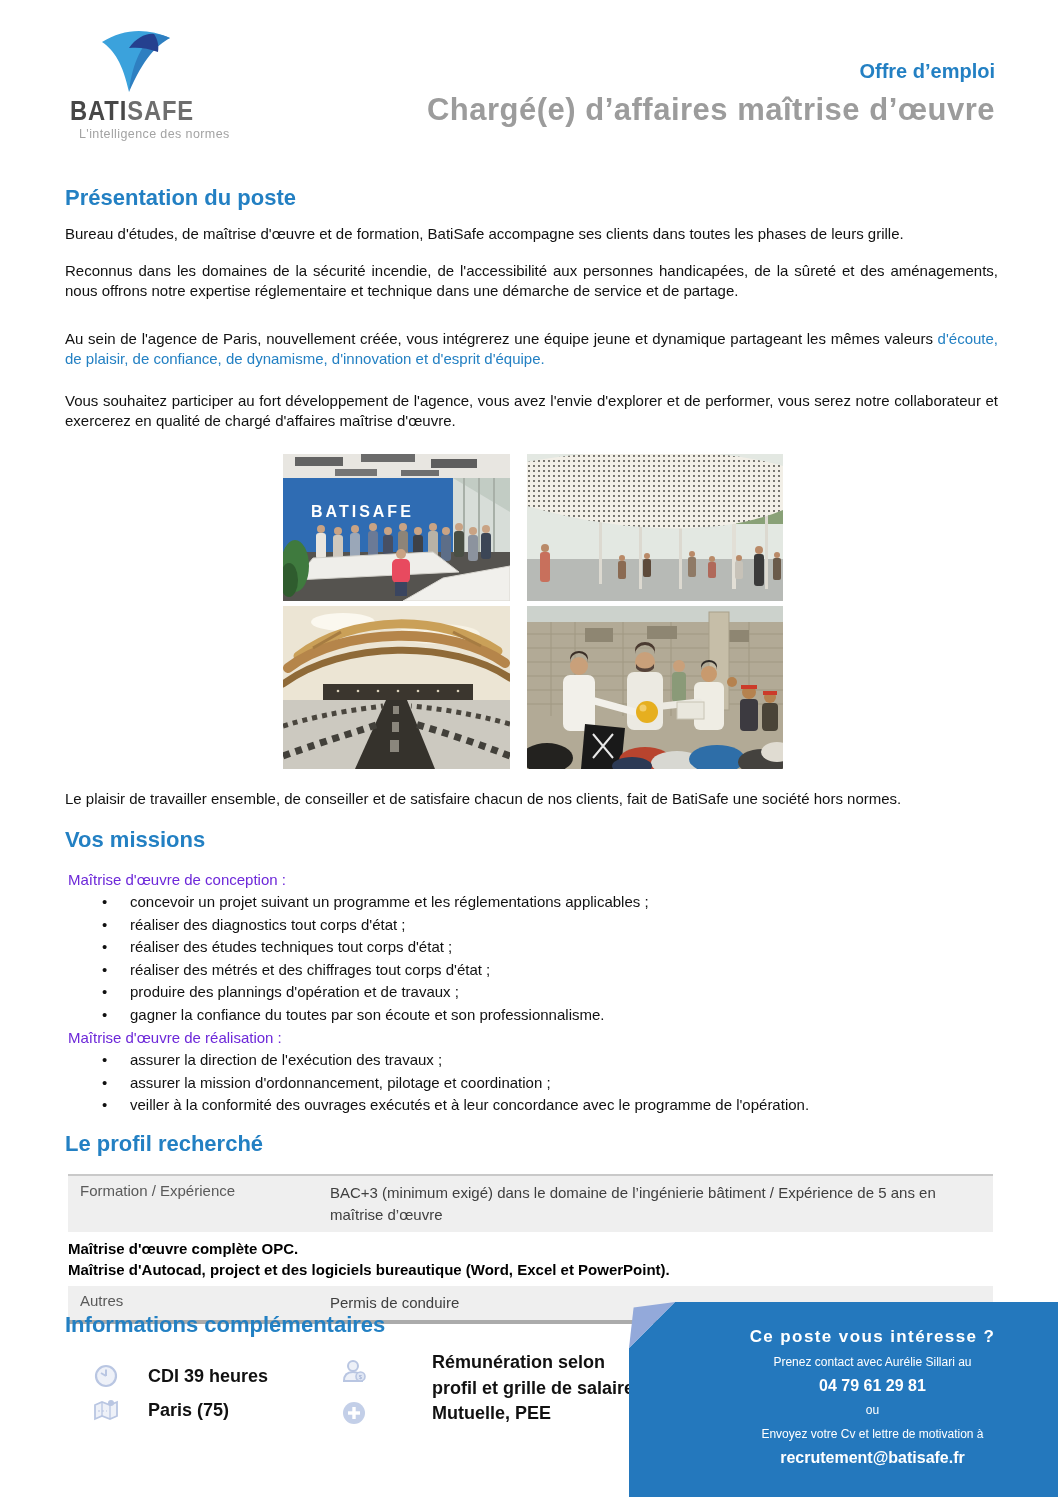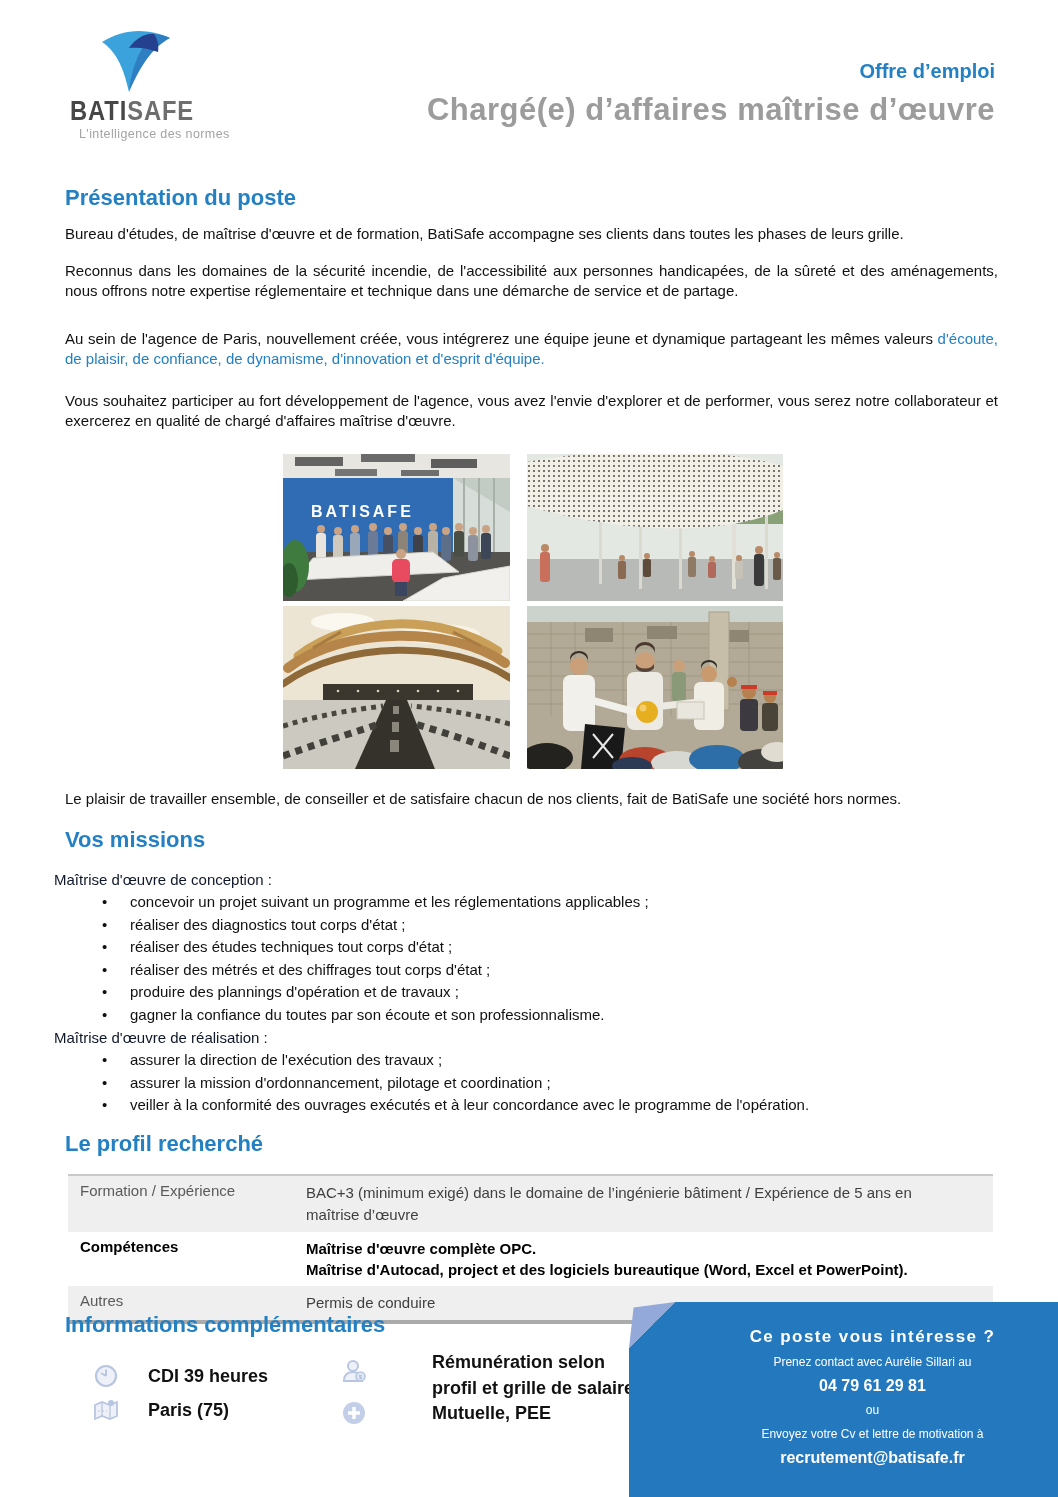--- a/index.html
+++ b/index.html
@@ -18,28 +18,28 @@
   .h-blue{left:65px;font-size:22px;font-weight:bold;color:#2380c3;}
   .para{left:65px;width:933px;font-size:15px;line-height:20px;text-align:justify;color:#111;}
   .blue-inline{color:#2380c3;}
   
   .photo-grid{left:283px;top:454px;width:500px;display:grid;
               grid-template-columns:227px 256px;grid-template-rows:147px 163px;
               column-gap:17px;row-gap:5px;}
   .photo{overflow:hidden;}
   .photo svg{display:block;}
   
-  .list-title{left:54px;width:933px;font-size:15px;color:#0f172a;}
+  .list-title{left:68px;width:933px;font-size:15px;color:#6d28d9;}
   ul.missions{left:100px;top:0;width:880px;margin:0;padding:0;list-style:none;}
   ul.missions li{position:relative;padding-left:30px;font-size:15px;line-height:22.5px;color:#111;}
   ul.missions li::before{content:"\2022";position:absolute;left:2px;font-size:15px;}
   
   .profile-table{left:68px;top:1174px;width:925px;border-top:2px solid #c9c9c9;border-bottom:4px solid #ababab;font-size:15px;}
   .prow{display:flex;}
-  .prow.gray{background:#efefef;}
+  .prow.gray{background:#efefef;gap:24px;}
   .pcell-label{width:238px;flex:0 0 238px;padding:6px 0 6px 12px;color:#5a5a5a;box-sizing:border-box;}
   .pcell-value{flex:1;padding:6px 30px 6px 0;color:#3f3f3f;line-height:22px;}
   .prow.boldrow .pcell-label{color:#000;font-weight:bold;}
   .prow.boldrow .pcell-value{color:#000;font-weight:bold;line-height:21px;}
   
   .info-icon{width:26px;height:26px;}
   .info-label{font-size:18px;font-weight:bold;color:#111;white-space:nowrap;}
   .info-label-block{font-size:18px;font-weight:bold;color:#111;line-height:26px;width:270px;}
   
   .contact-box{left:629px;top:1302px;width:487px;height:195px;}
@@ -320,21 +320,20 @@
     <li>veiller à la conformité des ouvrages exécutés et à leur concordance avec le programme de l'opération.</li>
   </ul>
 
   <div class="abs h-blue" style="top:1131px;">Le profil recherché</div>
   <div class="abs profile-table">
     <div class="prow gray">
       <div class="pcell-label">Formation / Expérience</div>
       <div class="pcell-value">BAC+3 (minimum exigé) dans le domaine de l’ingénierie bâtiment / Expérience de 5 ans en maîtrise d’œuvre</div>
     </div>
     <div class="prow boldrow">
-      <div class="pcell-label">Compétences</div>
       <div class="pcell-value">
         <div>Maîtrise d'œuvre complète  OPC.</div>
         <div>Maîtrise d'Autocad, project et des logiciels bureautique (Word, Excel et PowerPoint).</div>
       </div>
     </div>
     <div class="prow gray">
       <div class="pcell-label">Autres</div>
       <div class="pcell-value">Permis de conduire</div>
     </div>
   </div>

